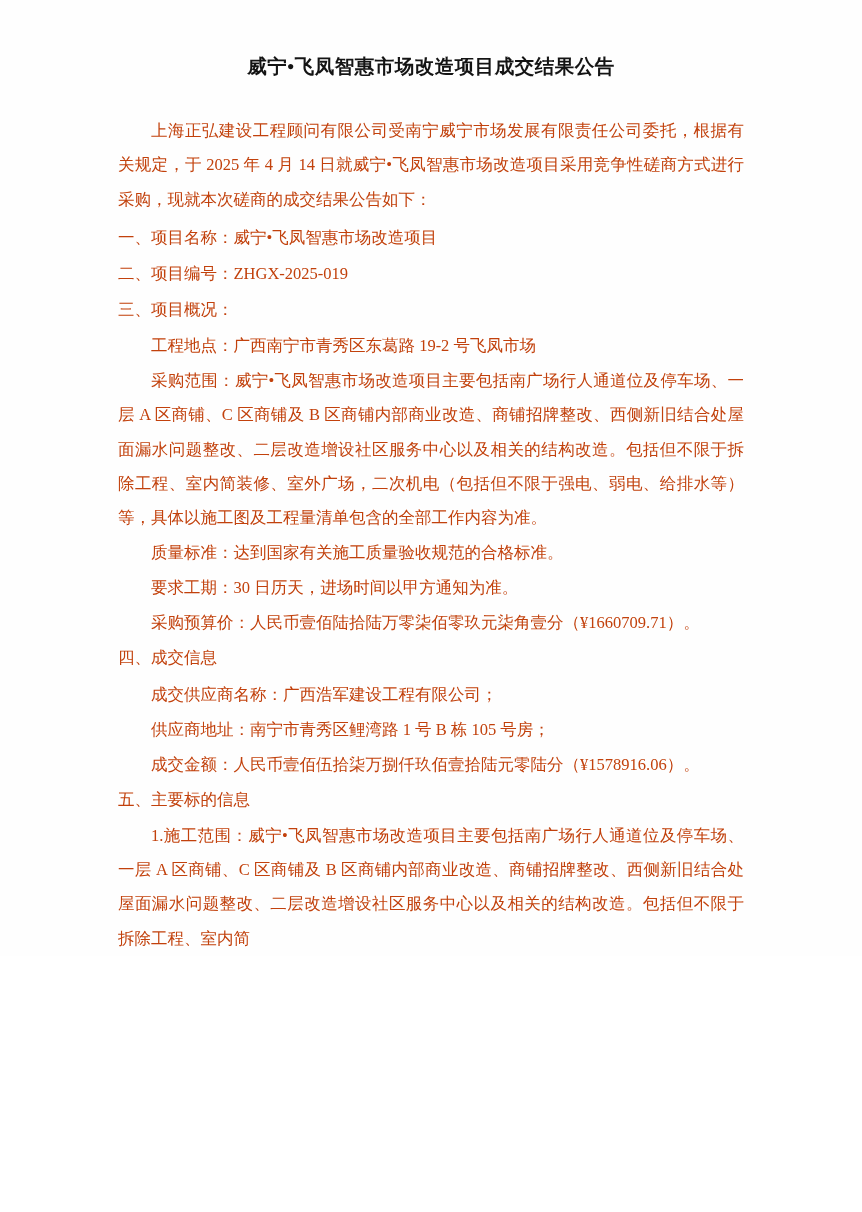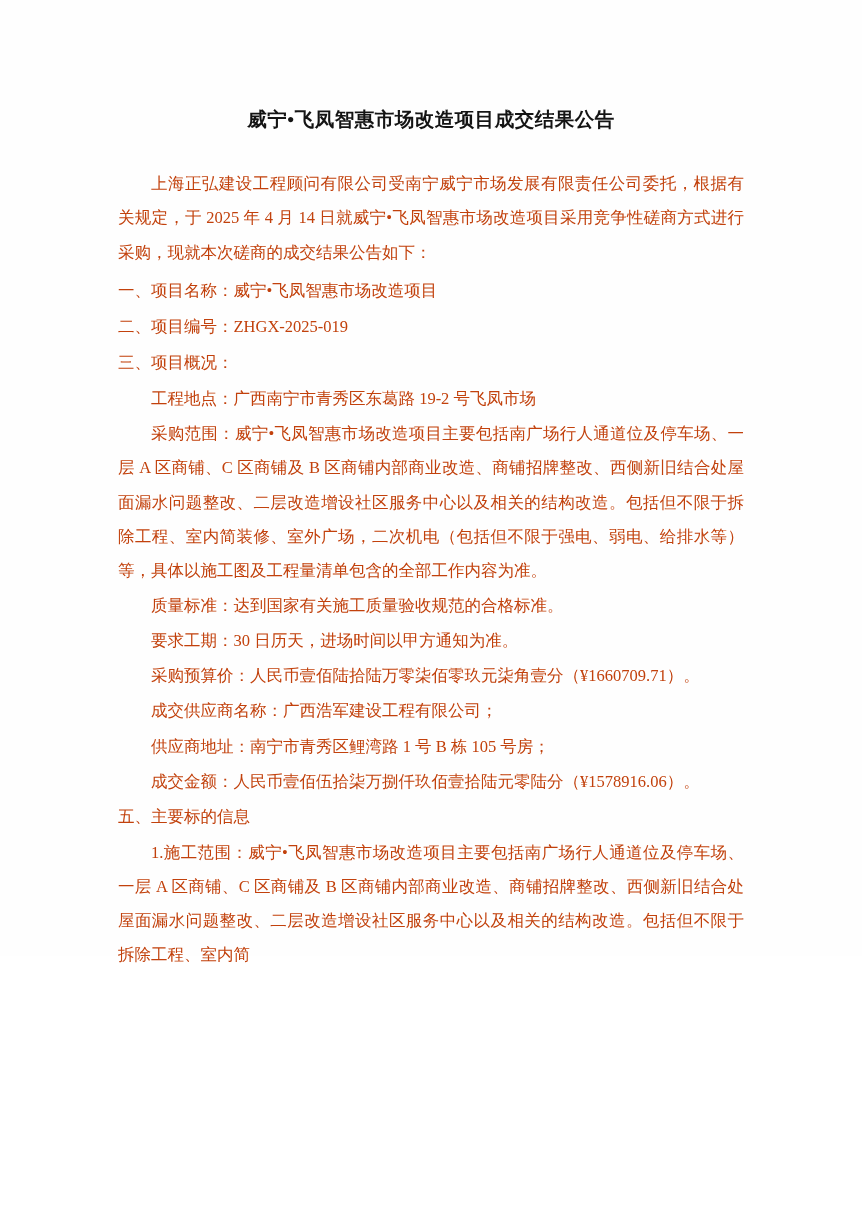--- a/index.html
+++ b/index.html
@@ -12,21 +12,21 @@
     height: 1212px;
     font-family: "Liberation Serif", "DejaVu Serif", serif;
     color: #1a1a1a;
     -webkit-font-smoothing: antialiased;
   }
   .page {
     position: relative;
     width: 862px;
     height: 956px;
     box-sizing: border-box;
-    padding: 106px 118px 40px 118px;
+    padding: 53px 118px 40px 118px;
     background: #fefefe;
   }
   .doc-title {
     text-align: center;
     font-size: 19.5px;
     font-weight: bold;
     letter-spacing: 0.5px;
     margin: 0 0 34px 0;
     line-height: 1.4;
     color: #141414;
@@ -59,20 +59,21 @@
   <p class="lvl1 block">一、项目名称：威宁•飞凤智惠市场改造项目</p>
   <p class="lvl1 block">二、项目编号：ZHGX-2025-019</p>
   <p class="lvl1 block">三、项目概况：</p>
 
   <p class="lvl2">工程地点：广西南宁市青秀区东葛路 19-2 号飞凤市场</p>
   <p class="lvl2">采购范围：威宁•飞凤智惠市场改造项目主要包括南广场行人通道位及停车场、一层 A 区商铺、C 区商铺及 B 区商铺内部商业改造、商铺招牌整改、西侧新旧结合处屋面漏水问题整改、二层改造增设社区服务中心以及相关的结构改造。包括但不限于拆除工程、室内简装修、室外广场，二次机电（包括但不限于强电、弱电、给排水等）等，具体以施工图及工程量清单包含的全部工作内容为准。</p>
   <p class="lvl2">质量标准：达到国家有关施工质量验收规范的合格标准。</p>
   <p class="lvl2">要求工期：30 日历天，进场时间以甲方通知为准。</p>
   <p class="lvl2">采购预算价：人民币壹佰陆拾陆万零柒佰零玖元柒角壹分（¥1660709.71）。</p>
 
+  <p class="lvl1 block">四、成交信息</p>
   <p class="lvl2">成交供应商名称：广西浩军建设工程有限公司；</p>
   <p class="lvl2">供应商地址：南宁市青秀区鲤湾路 1 号 B 栋 105 号房；</p>
   <p class="lvl2">成交金额：人民币壹佰伍拾柒万捌仟玖佰壹拾陆元零陆分（¥1578916.06）。</p>
 
   <p class="lvl1 block">五、主要标的信息</p>
   <p class="lvl2">1.施工范围：威宁•飞凤智惠市场改造项目主要包括南广场行人通道位及停车场、一层 A 区商铺、C 区商铺及 B 区商铺内部商业改造、商铺招牌整改、西侧新旧结合处屋面漏水问题整改、二层改造增设社区服务中心以及相关的结构改造。包括但不限于拆除工程、室内简</p>
 
 </div>
 
 </body></html>

